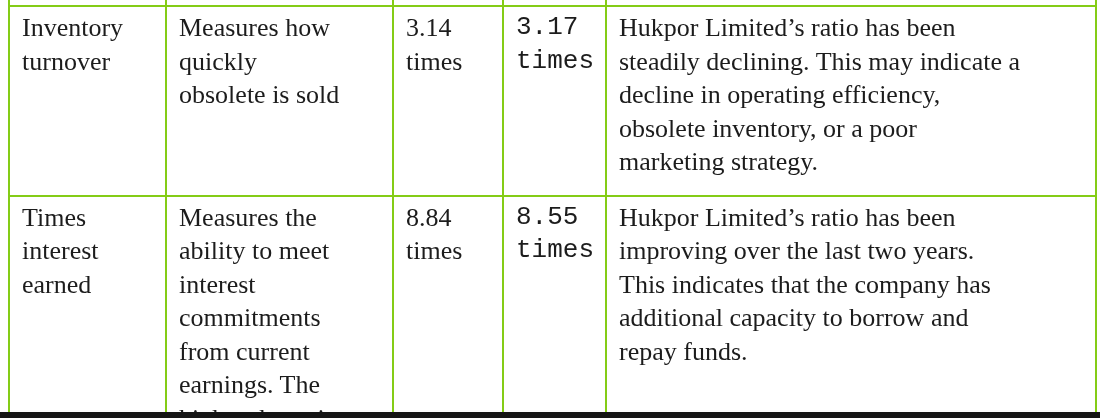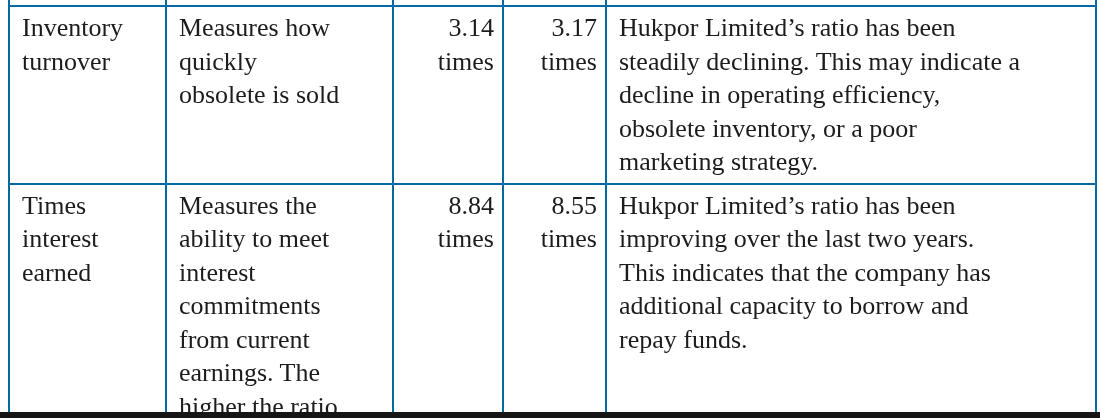--- a/index.html
+++ b/index.html
@@ -17,42 +17,42 @@
   }
   table.ratio-table {
     position: absolute;
     left: 8px;
     top: 0;
     width: 1087px;
     border-collapse: collapse;
     table-layout: fixed;
   }
   table.ratio-table td {
-    border: 2px solid #0369a1;
+    border: 2px solid #84cc16;
     vertical-align: top;
-    padding: 4px 8px 4px 12px;
+    padding: 4px 8px 16px 12px;
     font-size: 26px;
     line-height: 33.5px;
     color: #1c1c1c;
     white-space: pre-line;
     overflow: hidden;
   }
   tr.sliver-row td {
     border-top: none;
     height: 5px;
     padding: 0;
   }
   tr.data-row-1 td {
     height: 164px;
   }
   tr.data-row-2 td {
     height: 260px;
   }
-  td.col-value-a { padding-left: 12px; text-align: right; }
-  td.col-value-b { text-align: right; padding-left: 4px; padding-right: 8px; }
+  td.col-value-a { padding-left: 12px; }
+  td.col-value-b { text-align: left; padding-left: 4px; padding-right: 8px; font-family: Liberation Mono, monospace; }
   .col-ratio   { width: 157px; }
   .col-def     { width: 227px; }
   .col-val-a   { width: 110px; }
   .col-val-b   { width: 103px; }
   .col-comment { width: 490px; }
   .crop-edge-line {
     position: absolute;
     left: 0;
     bottom: 0;
     width: 1100px;

